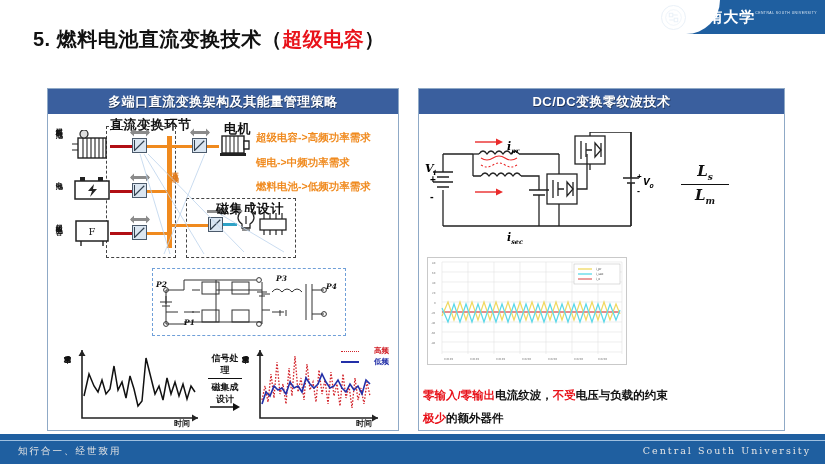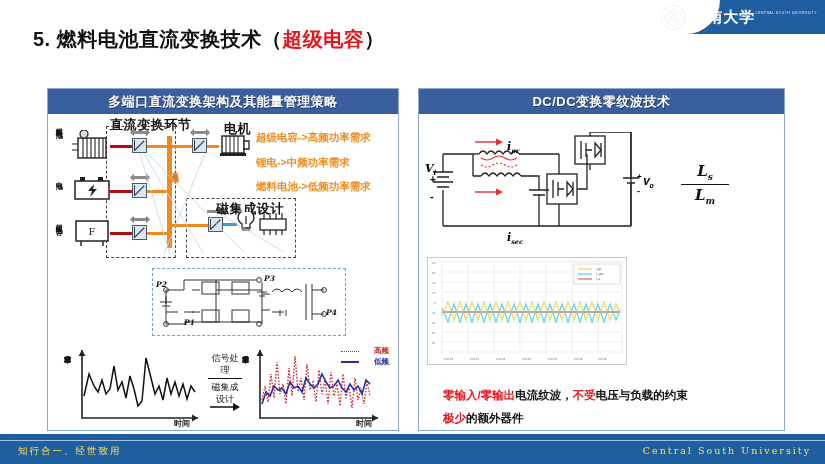--- a/index.html
+++ b/index.html
@@ -109,21 +109,21 @@
   .lchart{position:absolute;left:8px;top:230px;width:150px;height:88px;}
   .rchart{position:absolute;left:190px;top:230px;width:155px;height:88px;}
   .axis-lbl{
     position:absolute;font-size:8px;color:#111;font-weight:bold;
     font-family:"DejaVu Serif","Liberation Serif",serif;
   }
   .axis-lbl.vert{writing-mode:vertical-rl;text-orientation:upright;letter-spacing:0px;}
   .fraction{
     position:absolute;left:160px;top:238px;width:34px;text-align:center;
     font-family:"DejaVu Serif","Liberation Serif",serif;
-    font-size:9px;font-weight:normal;color:#111;line-height:1.35;
+    font-size:9px;font-weight:bold;color:#111;line-height:1.35;
   }
   .fraction .bar{border-top:1.2px solid #111;margin:2px 0;}
   .legend-r{position:absolute;right:4px;top:2px;font-size:7.5px;
     font-family:"DejaVu Serif","Liberation Serif",serif;font-weight:bold;}
   .legend-r div{display:flex;align-items:center;gap:15px;line-height:1.4;}
   .legend-r i{display:inline-block;width:18px;height:0;}
   .lg-hi{border-top:1.6px dotted #d2232a;}
   .lg-lo{border-top:2px solid #2330a8;}
 
   
@@ -137,31 +137,31 @@
   .formula sub{font-size:9px;font-style:italic;}
   .wave{
     position:absolute;left:8px;top:143px;width:200px;height:108px;
     border:1px solid #c9c9c9;background:#fff;box-sizing:border-box;
   }
   .rtext{position:absolute;left:218px;top:150px;}
   .rtext div{
     font-size:11px;font-weight:bold;color:#111;line-height:1;
     margin-bottom:14px;white-space:nowrap;
   }
-  .rnote{position:absolute;left:24px;top:276px;width:350px;}
+  .rnote{position:absolute;left:4px;top:276px;width:350px;}
   .rnote div{
     font-size:11.5px;font-weight:bold;color:#111;line-height:1;
     margin-bottom:11px;white-space:nowrap;
   }
   .rnote .red{color:#e8121a;}
 
   
   .footer{
     position:absolute;left:0;bottom:0;width:825px;height:30px;
-    background:#1f5fa0;color:#fde047;
+    background:#1f5fa0;color:#e5e5e5;
   }
   .footer .line{
     position:absolute;left:0;top:6px;width:825px;height:1px;background:#9fc0e0;
   }
   .footer-left{
     position:absolute;left:18px;top:11px;font-size:9.5px;letter-spacing:2px;
     font-family:"DejaVu Serif","Liberation Serif",serif;
   }
   .footer-right{
     position:absolute;right:14px;top:11px;font-size:9.5px;letter-spacing:2px;
@@ -354,22 +354,22 @@
           <circle cx="168" cy="42" r="2.4"></circle>
             <circle cx="10" cy="18" r="2.4"></circle>
           <circle cx="10" cy="52" r="2.4"></circle>
             <circle cx="103" cy="52" r="2.4"></circle>
           <path d="M10 40 v12 h20 M10 24 v8"></path>
           <path d="M4 30 h12 M6 34 h8"></path>
         </g>
       </svg>
       <span class="pl" style="left:0px;top:8px;text-align:center;">P2</span>
       <span class="pl" style="left:28px;top:46px;">P1</span>
-      <span class="pl" style="left:108px;top:2px;">P3</span>
-      <span class="pl" style="left:170px;top:36px;">P4</span>
+      <span class="pl" style="left:120px;top:2px;">P3</span>
+      <span class="pl" style="left:170px;top:10px;">P4</span>
     </div>
 
     <div class="lchart">
       <svg width="150" height="88" viewBox="0 0 150 88">
         <path d="M26 6 V74 H142" stroke="#222" stroke-width="1.6" fill="none"></path>
         <path d="M26 6 l-3.5 6 h7z" fill="#222"></path>
         <path d="M142 74 l-6 -3.5 v7z" fill="#222"></path>
         <polyline fill="none" stroke="#111" stroke-width="1.5" points="28,52 33,30 38,42 42,48 46,36 50,50 54,45 58,22 62,46 66,38 70,54 74,32 78,45 82,62 86,57 90,14 95,34 99,50 103,42 107,56 111,34 115,50 119,38 123,52 127,40 131,55 135,42 139,48"></polyline>
       </svg>
       <div class="axis-lbl vert" style="left:6px;top:6px;font-size:7px;">功率需求</div>

